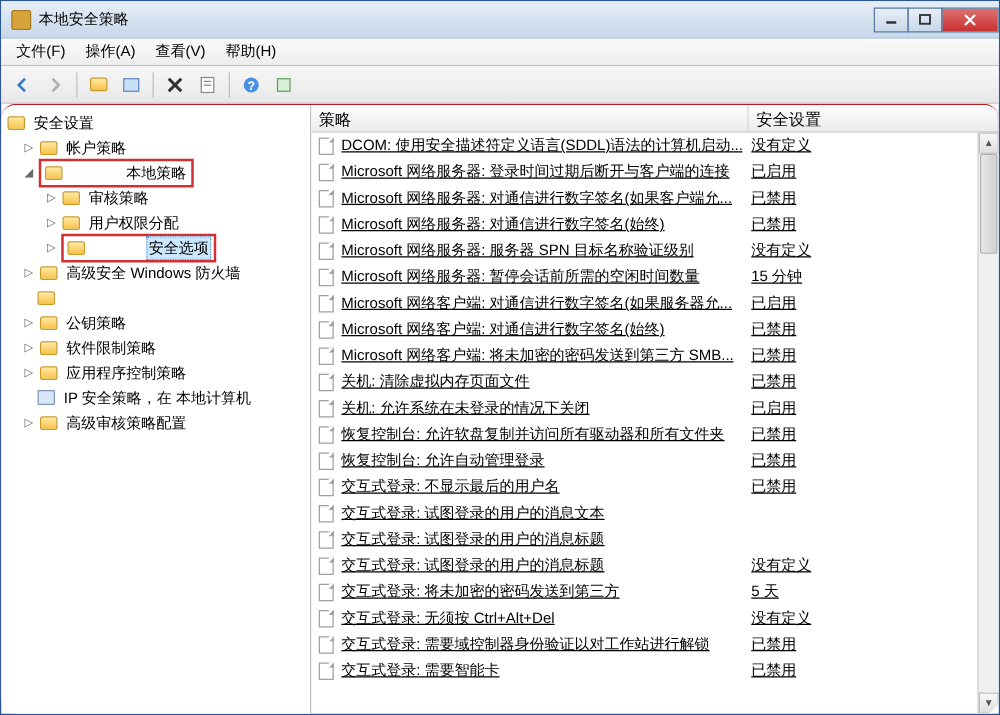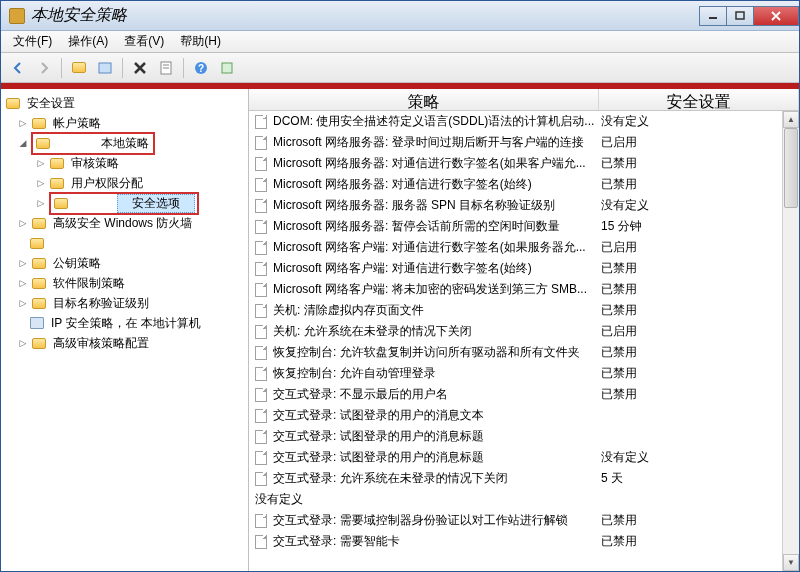--- a/index.html
+++ b/index.html
@@ -2,52 +2,52 @@
 <html><head>
 <meta charset="utf-8">
 <style>
 * { box-sizing: border-box; margin: 0; padding: 0; }
 body { font-family: "Microsoft YaHei", "SimSun", Tahoma, sans-serif; font-size: 12px; background: #fff; }
 
 .window { width: 800px; height: 572px; border: 1px solid #2b5797; background: #fff; display: flex; flex-direction: column; position: relative; }
 
 .titlebar { height: 30px; background: linear-gradient(to bottom, #e8eef7 0%, #d6e2f0 50%, #c8d8ea 100%); display: flex; align-items: center; padding: 0 0 0 8px; border-bottom: 1px solid #9db5d0; }
 .titlebar-icon { width: 16px; height: 16px; background: #d8a43a; border: 1px solid #a67c1f; border-radius: 2px; margin-right: 6px; }
-.titlebar-title { flex: 1; color: #000; font-size: 16px; font-style: italic; }
+.titlebar-title { flex: 1; color: #000; font-size: 12px; }
 .win-buttons { display: flex; height: 20px; }
 .win-btn { width: 28px; height: 20px; display: flex; align-items: center; justify-content: center; border: 1px solid #5a7aa0; margin-left: -1px; font-size: 10px; }
 .win-btn.min, .win-btn.max { background: linear-gradient(to bottom, #e8eef7, #c8d8ea); color: #333; }
 .win-btn.close { background: linear-gradient(to bottom, #e07070, #c83030); color: #fff; width: 46px; border-top-right-radius: 0; }
 
 .menubar { height: 22px; background: linear-gradient(to bottom, #fafafa, #ededed); border-bottom: 1px solid #c0c0c0; display: flex; align-items: flex-start; padding: 0 4px; }
 .menu-item { padding: 2px 8px; cursor: default; }
 
 .toolbar { height: 30px; background: linear-gradient(to bottom, #f7f7f7, #e8e8e8); border-bottom: 1px solid #c0c0c0; display: flex; align-items: center; padding: 0 6px; gap: 4px; }
 .tool-btn { width: 22px; height: 22px; display: flex; align-items: center; justify-content: center; border: 1px solid transparent; }
 .tool-sep { width: 1px; height: 20px; background: #c0c0c0; margin: 0 2px; }
 
-.content { flex: 1; display: flex; border-top: 6px solid #b91c1c; overflow: hidden; }
+.content { flex: 1; display: flex; border-top: 1px solid #b91c1c; overflow: hidden; border-radius: 12px; }
 
 .tree-pane { width: 248px; border-right: 1px solid #c0c0c0; overflow: auto; padding: 4px 2px; background: #fff; }
 .tree-node { display: flex; align-items: center; height: 20px; white-space: nowrap; }
 .tree-toggle { width: 12px; height: 12px; display: inline-flex; align-items: center; justify-content: center; font-size: 9px; color: #666; margin-right: 2px; cursor: pointer; }
 .tree-icon { width: 16px; height: 16px; margin-right: 4px; display: inline-flex; align-items: center; justify-content: center; }
 .folder-icon { background: linear-gradient(to bottom, #ffe9a3, #f7c34a); border: 1px solid #c89a2a; border-radius: 2px; width: 14px; height: 11px; }
 .comp-icon { width: 14px; height: 12px; background: #d8e5f5; border: 1px solid #7a9ac0; border-radius: 1px; }
 .tree-label { padding: 1px 2px; }
-.tree-label.selected { background: #cce8ff; border: 1px dotted #5a9ad8; padding: 0 14px; }
+.tree-label.selected { background: #cce8ff; border: 1px dotted #5a9ad8; padding: 0 1px; }
 .highlight-box { border: 2px solid #d03030; padding: 0 2px; display: inline-flex; align-items: center; gap: 44px; }
 
 .list-pane { flex: 1; display: flex; flex-direction: column; overflow: hidden; position: relative; }
 .list-header { display: flex; background: linear-gradient(to bottom, #fdfdfd, #ececec); border-bottom: 1px solid #c8c8c8; height: 22px; }
-.col-head { padding: 3px 6px; border-right: 1px solid #d6d6d6; font-size: 16px; text-align: center; }
+.col-head { padding: 3px 6px; border-right: 1px solid #d6d6d6; font-size: 13px; }
 .col-policy { width: 350px; }
 .col-setting { flex: 1; }
 
-.list-body { flex: 1; overflow-y: auto; }
+.list-body { flex: 1; overflow-y: auto; text-decoration: underline; }
 .list-row { display: flex; height: 21px; align-items: center; padding-left: 4px; }
 .cell-policy { width: 346px; display: flex; align-items: center; overflow: hidden; white-space: nowrap; }
 .cell-setting { flex: 1; padding-left: 2px; }
 .policy-icon { width: 16px; height: 16px; margin-right: 4px; flex-shrink: 0; display: inline-flex; align-items: center; justify-content: center; }
 .policy-text { overflow: hidden; text-overflow: ellipsis; }
 .doc-icon { width: 12px; height: 14px; background: #fff; border: 1px solid #a0a0a0; position: relative; }
 .doc-icon::after { content: ""; position: absolute; right: -1px; top: -1px; width: 4px; height: 4px; background: linear-gradient(135deg, #fff 50%, #a0a0a0 50%); }
 
 .scrollbar-v { width: 17px; background: #f0f0f0; border-left: 1px solid #d0d0d0; position: absolute; right: 0; top: 22px; bottom: 0; display: flex; flex-direction: column; }
 .scroll-btn { height: 17px; background: linear-gradient(to bottom, #f7f7f7, #e0e0e0); border: 1px solid #c0c0c0; display: flex; align-items: center; justify-content: center; font-size: 8px; color: #555; }
@@ -209,21 +209,21 @@
         <span class="tree-icon">
             <div class="folder-icon"></div>
           </span>
         <span class="tree-label">软件限制策略</span>
       </div>
       <div class="tree-node" style="padding-left:14px">
         <span class="tree-toggle">▷</span>
         <span class="tree-icon">
             <div class="folder-icon"></div>
           </span>
-        <span class="tree-label">目标名称验证级别</span>
+        <span class="tree-label">应用程序控制策略</span>
       </div>
       <div class="tree-node" style="padding-left:26px">
         <span class="tree-icon">
             <div class="comp-icon"></div>
           </span>
         <span class="tree-label">IP 安全策略，在 本地计算机</span>
       </div>
       <div class="tree-node" style="padding-left:14px">
         <span class="tree-toggle">▷</span>
         <span class="tree-icon">
@@ -390,25 +390,31 @@
               </span>
               <span class="policy-text">交互式登录: 试图登录的用户的消息标题</span>
             </div>
             <div class="cell-setting">没有定义</div>
           </div>
           <div class="list-row">
             <div class="cell-policy">
               <span class="policy-icon">
                 <span class="doc-icon"></span>
               </span>
-              <span class="policy-text">交互式登录: 允许系统在未登录的情况下关闭</span>
+              <span class="policy-text">交互式登录: 将未加密的密码发送到第三方</span>
             </div>
             <div class="cell-setting">5 天</div>
           </div>
           <div class="list-row">
+            <div class="cell-policy">
+              <span class="policy-icon">
+                <span class="doc-icon"></span>
+              </span>
+              <span class="policy-text">交互式登录: 无须按 Ctrl+Alt+Del</span>
+            </div>
             <div class="cell-setting">没有定义</div>
           </div>
           <div class="list-row">
             <div class="cell-policy">
               <span class="policy-icon">
                 <span class="doc-icon"></span>
               </span>
               <span class="policy-text">交互式登录: 需要域控制器身份验证以对工作站进行解锁</span>
             </div>
             <div class="cell-setting">已禁用</div>

